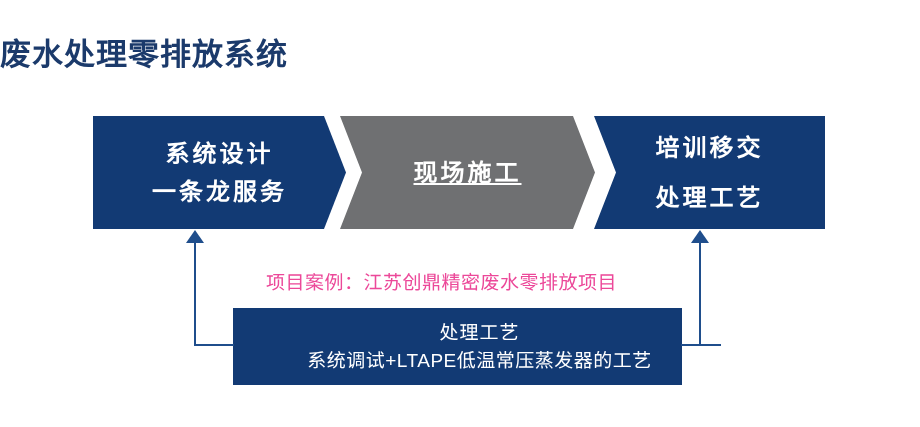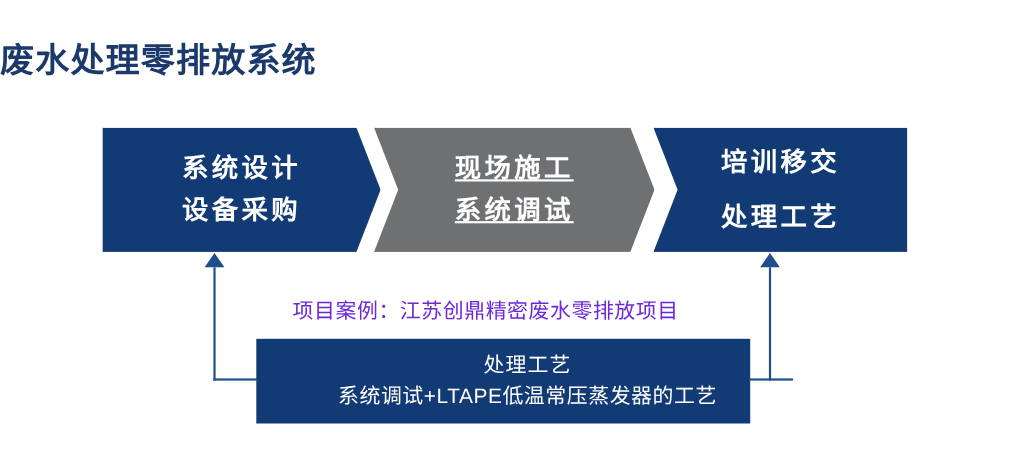--- a/index.html
+++ b/index.html
@@ -67,21 +67,21 @@
   .shape-tail {
     -webkit-clip-path: polygon(0 0, 100% 0, 100% 100%, 0 100%, 22px 50%);
     clip-path: polygon(0 0, 100% 0, 100% 100%, 0 100%, 22px 50%);
     gap: 12px;
   }
 
   
   .caption {
     position: absolute;
     font-size: 19px;
-    color: #6d28d9;
+    color: #ec4899;
     white-space: nowrap;
     letter-spacing: 0.5px;
   }
 
   
   .detail-box {
     position: absolute;
     background: #123a74;
     color: #ffffff;
     display: flex;
@@ -125,26 +125,25 @@
 </style>
 </head>
 <body>
 
 <div id="canvas">
 
   <div class="title">废水处理零排放系统</div>
 
   <div class="chev chev-blue shape-head" style="left:93px; top:116px; width:253px; height:113px;">
     <span class="ln">系统设计</span>
-    <span class="ln">设备采购</span>
+    <span class="ln">一条龙服务</span>
   </div>
 
   <div class="chev chev-gray shape-mid" style="left:340px; top:116px; width:255px; height:113px;text-decoration:underline;">
     <span class="ln">现场施工</span>
-    <span class="ln">系统调试</span>
   </div>
 
   <div class="chev chev-blue shape-tail" style="left:594px; top:116px; width:231px; height:113px;">
     <span class="ln">培训移交</span>
     <span class="ln">处理工艺</span>
   </div>
 
   <div class="caption" style="left:266px; top:267px;">项目案例：江苏创鼎精密废水零排放项目</div>
 
   <div class="detail-box" style="left:233px; top:308px; width:449px; height:77px;">

